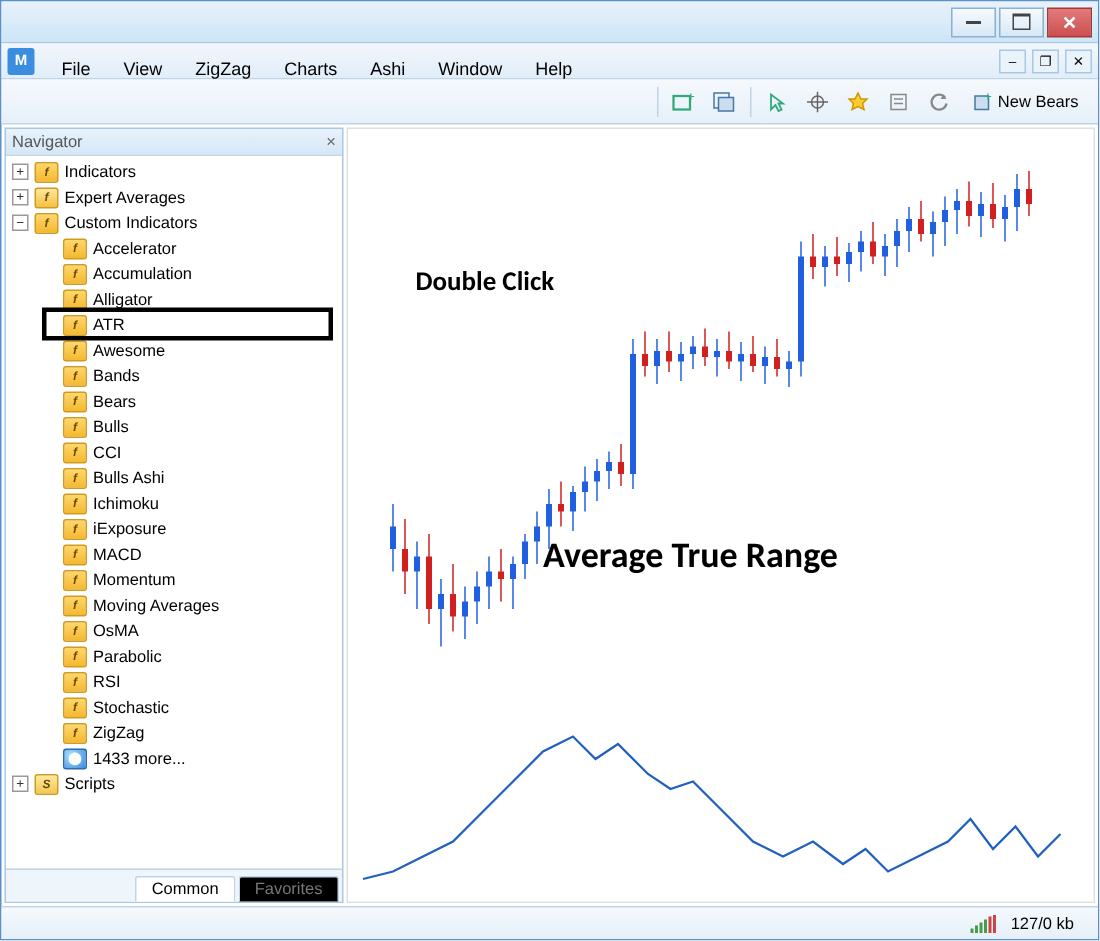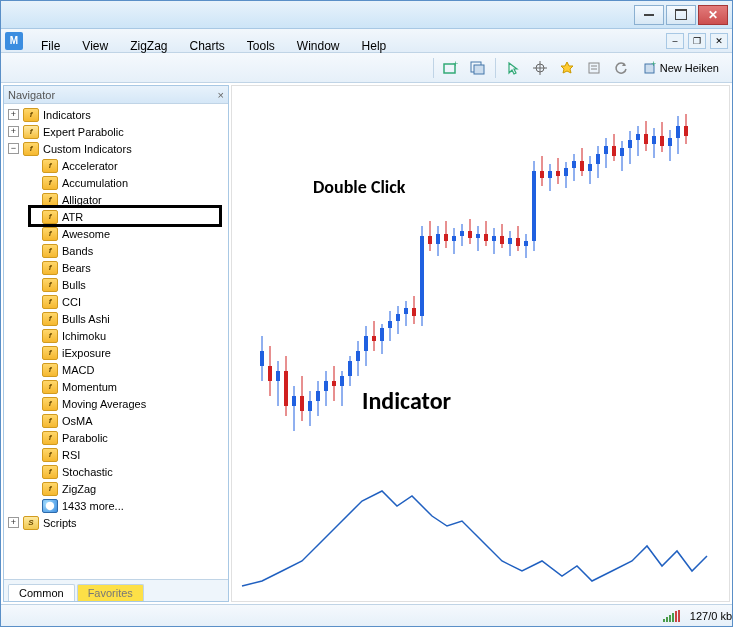--- a/index.html
+++ b/index.html
@@ -32,34 +32,34 @@
 .nav-tree { flex: 1; overflow-y: auto; padding: 2px 0; font-size: 11px; position: relative; }
 .tree-item { display: flex; align-items: center; height: 17px; padding-left: 4px; cursor: pointer; white-space: nowrap; }
 .tree-item.l0 { padding-left: 4px; }
 .tree-item.l1 { padding-left: 38px; }
 .expander { width: 11px; height: 11px; border: 1px solid #999; background: #fff; display: flex; align-items: center; justify-content: center; font-size: 9px; line-height: 1; margin-right: 4px; color: #333; }
 .node-icon { width: 16px; height: 14px; background: linear-gradient(to bottom, #ffd76b, #f5b830); border: 1px solid #d19b1f; border-radius: 2px; margin-right: 4px; display: flex; align-items: center; justify-content: center; font-size: 8px; font-style: italic; font-weight: bold; color: #6b4a00; }
 .node-icon.globe { background: radial-gradient(circle at 30% 30%, #a8e0ff, #3b8de0); border-color: #2c6aab; color: #fff; font-style: normal; }
 .node-icon.script { background: linear-gradient(to bottom, #ffeaa0, #f0c850); }
 .node-icon.expert { background: linear-gradient(to bottom, #ffe8a0, #f5c040); }
 .highlight-atr { position: absolute; left: 24px; width: 194px; height: 22px; border: 3px solid #000; pointer-events: none; }
-.nav-tabs { height: 22px; border-top: 1px solid #c0d4e6; display: flex; align-items: flex-end; background: #eef5fb; padding-left: 4px; }
+.nav-tabs { height: 22px; border-top: 1px solid #c0d4e6; display: flex; align-items: flex-end; background: #eef5fb; padding-left: 4px; justify-content: flex-end; }
 .nav-tab { padding: 2px 10px; font-size: 11px; border: 1px solid #c0d4e6; border-bottom: none; background: #fff; margin-right: 2px; cursor: pointer; border-radius: 2px 2px 0 0; }
-.nav-tab.inactive { background: #fde047; color: #777; }
+.nav-tab.inactive { background: #000000; color: #777; }
 
 .chart-area { flex: 1; position: relative; background: #fff; margin: 2px 2px 2px 0; border: 1px solid #e0e0e0; }
 .annotation { position: absolute; font-weight: bold; font-family: Calibri, Arial, sans-serif; }
-.annotation.dbl { left: 45px; top: 90px; font-size: 18px; margin-left: 36px; }
+.annotation.dbl { left: 45px; top: 90px; font-size: 18px; }
 .annotation.title1 { left: 130px; top: 270px; font-size: 24px; }
 .annotation.title2 { left: 130px; top: 300px; font-size: 24px; }
 
 svg.candlesvg { position: absolute; left: 0; top: 0; }
 svg.atrsvg { position: absolute; left: 0; top: 380px; }
 
-.statusbar { height: 22px; background: linear-gradient(to bottom, #f5f9fd, #e6f0f9); border-top: 1px solid #c0d4e6; display: flex; align-items: center; justify-content: flex-end; padding: 0 0; font-size: 11px; gap: 10px; }
+.statusbar { height: 22px; background: linear-gradient(to bottom, #f5f9fd, #e6f0f9); border-top: 1px solid #c0d4e6; display: flex; align-items: center; justify-content: flex-end; padding: 0 16px; font-size: 11px; gap: 10px; }
 .conn-icon { display: flex; gap: 1px; align-items: flex-end; height: 12px; }
 .conn-icon span { width: 2px; background: #4a9c4a; }
 .conn-icon span:nth-child(1){height:3px} .conn-icon span:nth-child(2){height:5px} .conn-icon span:nth-child(3){height:7px} .conn-icon span:nth-child(4){height:9px} .conn-icon span:nth-child(5){height:11px;background:#c44} .conn-icon span:nth-child(6){height:12px;background:#c44}
 
 ::-webkit-scrollbar { width: 16px; }
 ::-webkit-scrollbar-track { background: #eaeaea; }
 ::-webkit-scrollbar-thumb { background: #c8c8c8; border: 1px solid #a0a0a0; }
 </style>
 </head>
 <body>
@@ -71,21 +71,21 @@
     <div class="winbtn max"></div>
     <div class="winbtn close">✕</div>
   </div>
 
   <div class="menubar">
     <div class="app-icon">M</div>
     <div class="menuitem">File</div>
     <div class="menuitem">View</div>
     <div class="menuitem">ZigZag</div>
     <div class="menuitem">Charts</div>
-    <div class="menuitem">Tools</div>
+    <div class="menuitem">Ashi</div>
     <div class="menuitem">Window</div>
     <div class="menuitem">Help</div>
     <div class="spacer"></div>
     <div class="mdibtn">–</div>
     <div class="mdibtn">❐</div>
     <div class="mdibtn">✕</div>
   </div>
 
   <div class="toolbar">
     <div class="tdiv"></div>
@@ -130,41 +130,41 @@
       <svg width="14" height="14">
           <path d="M 11 4 A 5 5 0 1 0 12 8" fill="none" stroke="#888" stroke-width="1.5"></path>
           <path d="M10 2 L12 5 L8 5 Z" fill="#888"></path>
         </svg>
     </div>
     <div class="tbtn new-order">
       <svg width="14" height="14">
           <rect x="2" y="3" width="9" height="9" fill="#cde" stroke="#47a"></rect>
           <text x="8" y="6" font-size="9" fill="#3a7">+</text>
         </svg>
-      <span>New Heiken</span>
+      <span>New Bears</span>
     </div>
   </div>
 
   <div class="content">
 
     <div class="navigator">
       <div class="nav-header">
         <span>Navigator</span>
         <span class="close-panel">×</span>
       </div>
       <div class="nav-tree" id="nav-tree">
           <div class="tree-item l0">
     <span class="expander">+</span>
     <span class="node-icon ">f</span>
     <span>Indicators</span>
   </div>
           <div class="tree-item l0">
     <span class="expander">+</span>
     <span class="node-icon expert">f</span>
-    <span>Expert Parabolic</span>
+    <span>Expert Averages</span>
   </div>
           <div class="tree-item l0">
     <span class="expander">−</span>
     <span class="node-icon ">f</span>
     <span>Custom Indicators</span>
   </div>
           <div class="tree-item l1">
     <span class="node-icon">f</span>
     <span>Accelerator</span>
   </div>
@@ -369,21 +369,21 @@
           <rect x="436" y="52" width="4" height="8" fill="#2060e0"></rect>
           <line x1="446" y1="30" x2="446" y2="68" stroke="#2060e0" stroke-width="1"></line>
           <rect x="444" y="40" width="4" height="12" fill="#2060e0"></rect>
           <line x1="454" y1="28" x2="454" y2="58" stroke="#d02020" stroke-width="1"></line>
           <rect x="452" y="40" width="4" height="10" fill="#d02020"></rect>
         </svg>
       <svg class="atrsvg" width="490" height="140" id="atrsvg">
           <path d="M10 120 L30 115 L50 105 L70 95 L90 75 L110 55 L130 35 L150 25 L165 40 L180 30 L200 50 L215 60 L230 55 L250 75 L270 95 L290 105 L310 95 L330 110 L345 100 L360 115 L380 105 L400 95 L415 80 L430 100 L445 85 L460 105 L475 90 " fill="none" stroke="#2060c0" stroke-width="1.5"></path>
         </svg>
       <div class="annotation dbl">Double Click</div>
-      <div class="annotation title2">Indicator</div>
+      <div class="annotation title1">Average True Range</div>
     </div>
 
   </div>
 
   <div class="statusbar">
     <div class="conn-icon">
       <span></span>
         <span></span>
         <span></span>
         <span></span>

